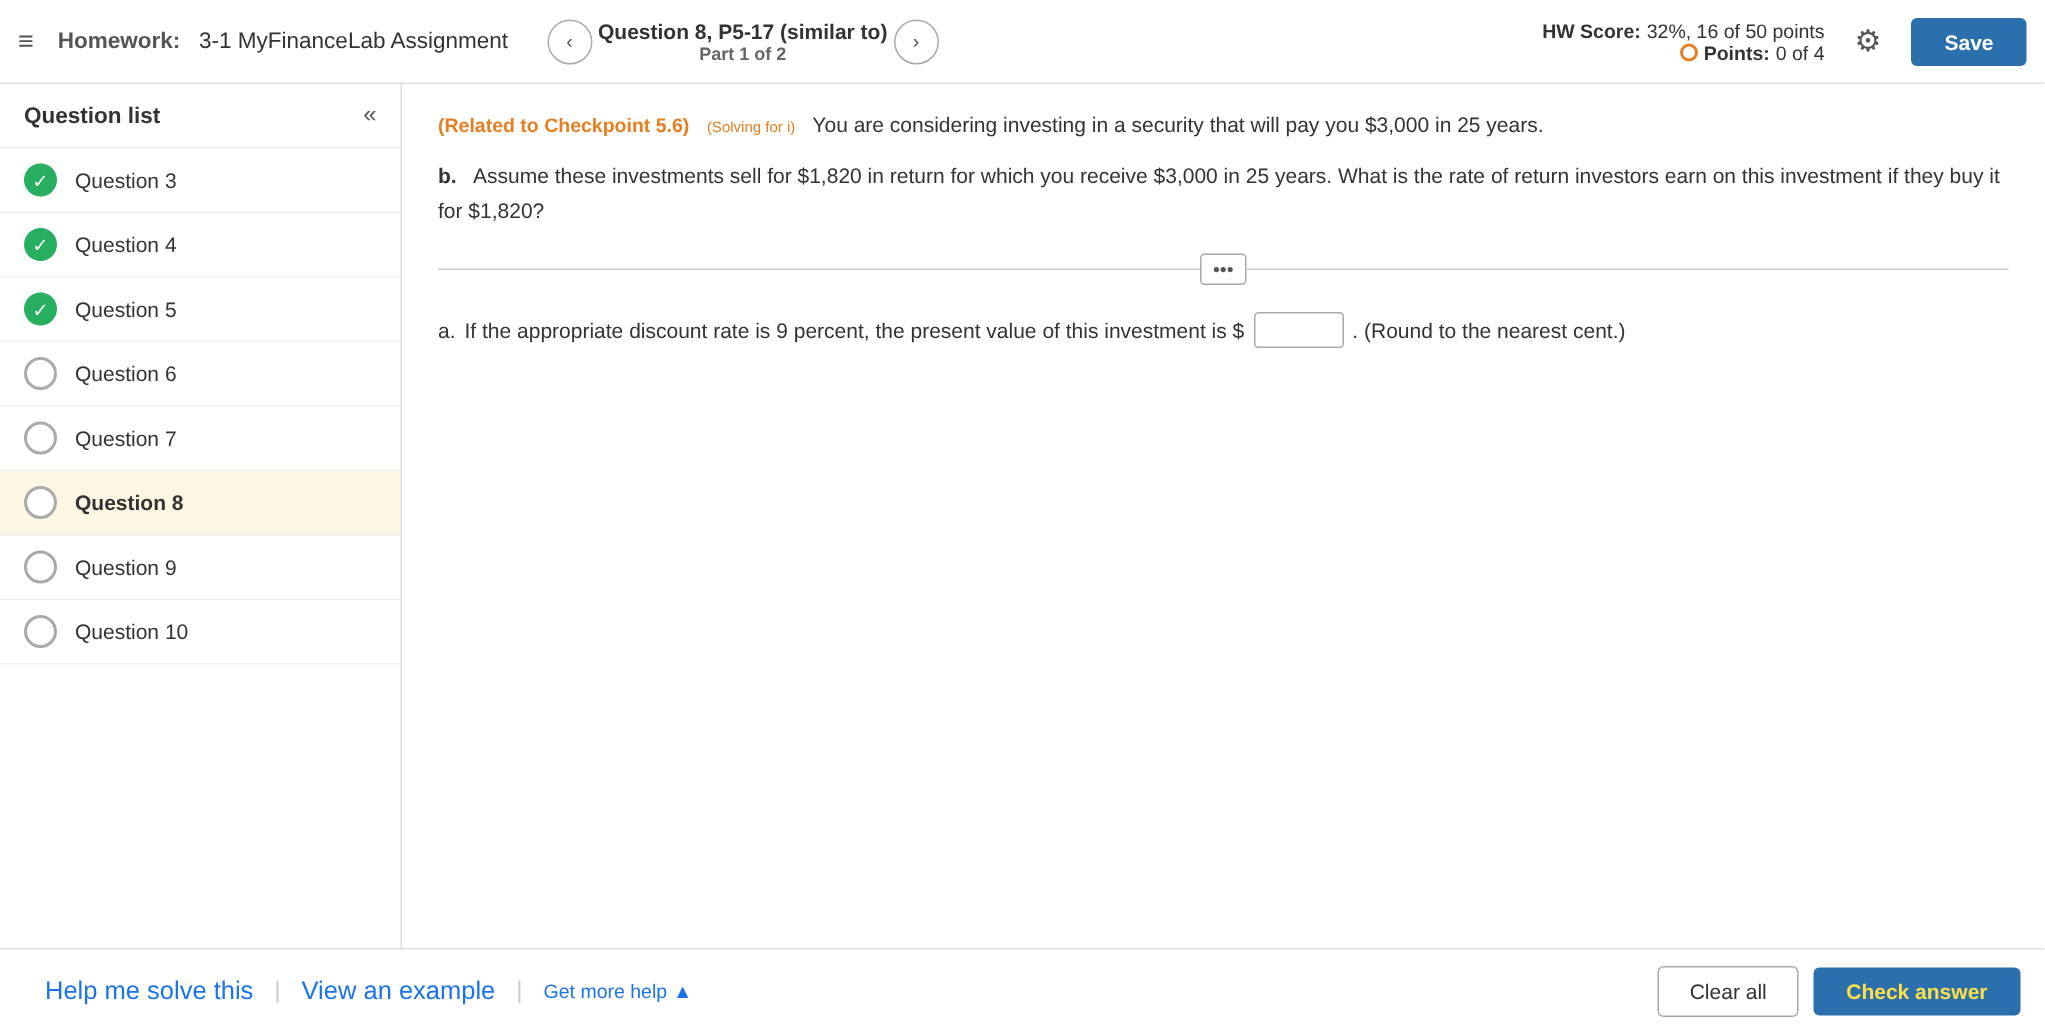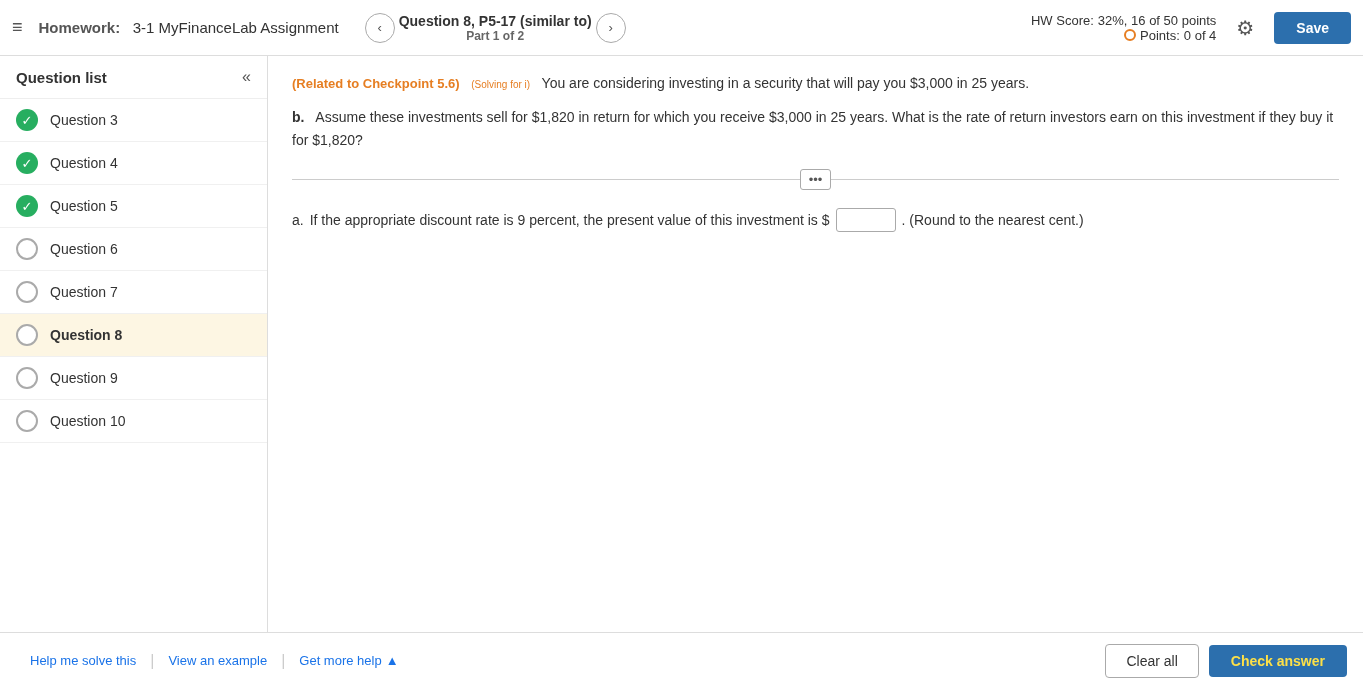--- a/index.html
+++ b/index.html
@@ -69,21 +69,21 @@
       flex-direction: column;
       align-items: flex-end;
       font-size: 13px;
       color: #333;
     }
     .hw-score-row {
       display: flex;
       align-items: center;
       gap: 4px;
     }
-    .hw-score-label { font-weight: normal; }
+    .hw-score-label { font-weight: bold; }
     .score-circle {
       width: 12px;
       height: 12px;
       border-radius: 50%;
       border: 2px solid #e67e22;
       display: inline-block;
     }
     .settings-btn {
       background: none;
       border: none;
@@ -229,21 +229,21 @@
       align-items: center;
       padding: 0 16px;
       border-top: 1px solid #ddd;
       background: #fff;
       gap: 0;
     }
     .bottom-link {
       background: none;
       border: none;
       color: #1a73e8;
-      font-size: 13px;
+      font-size: 17px;
       cursor: pointer;
       padding: 6px 14px;
       text-decoration: none;
     }
     .bottom-link-separator {
       color: #ccc;
       font-size: 16px;
     }
     .get-more-help-btn {
       background: none;

